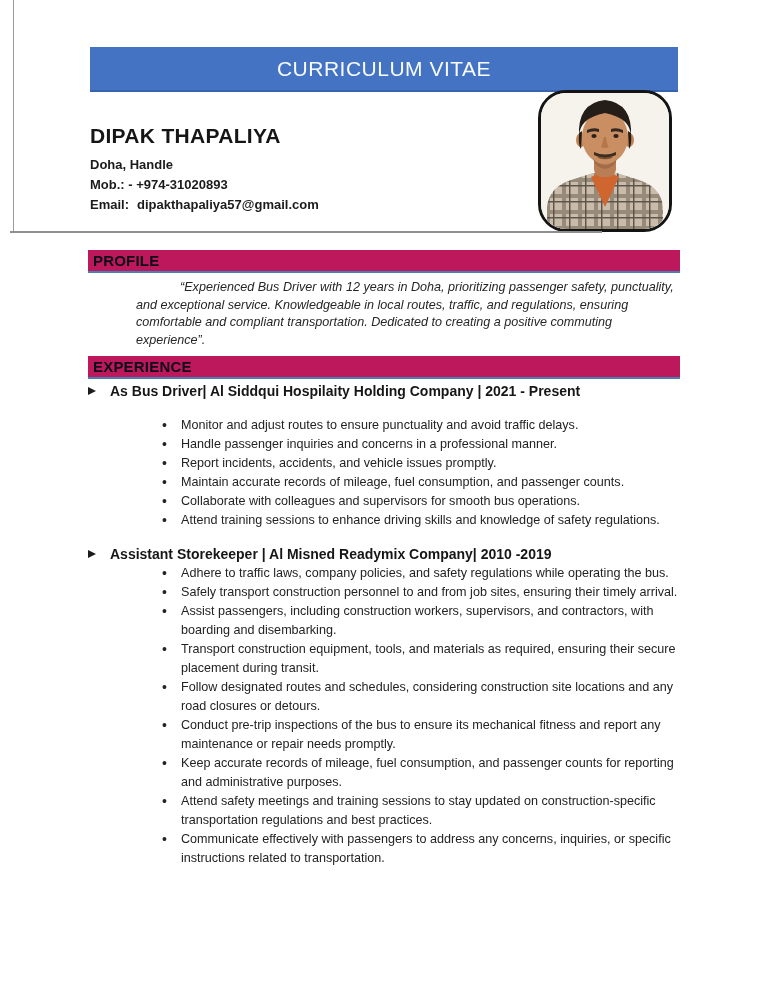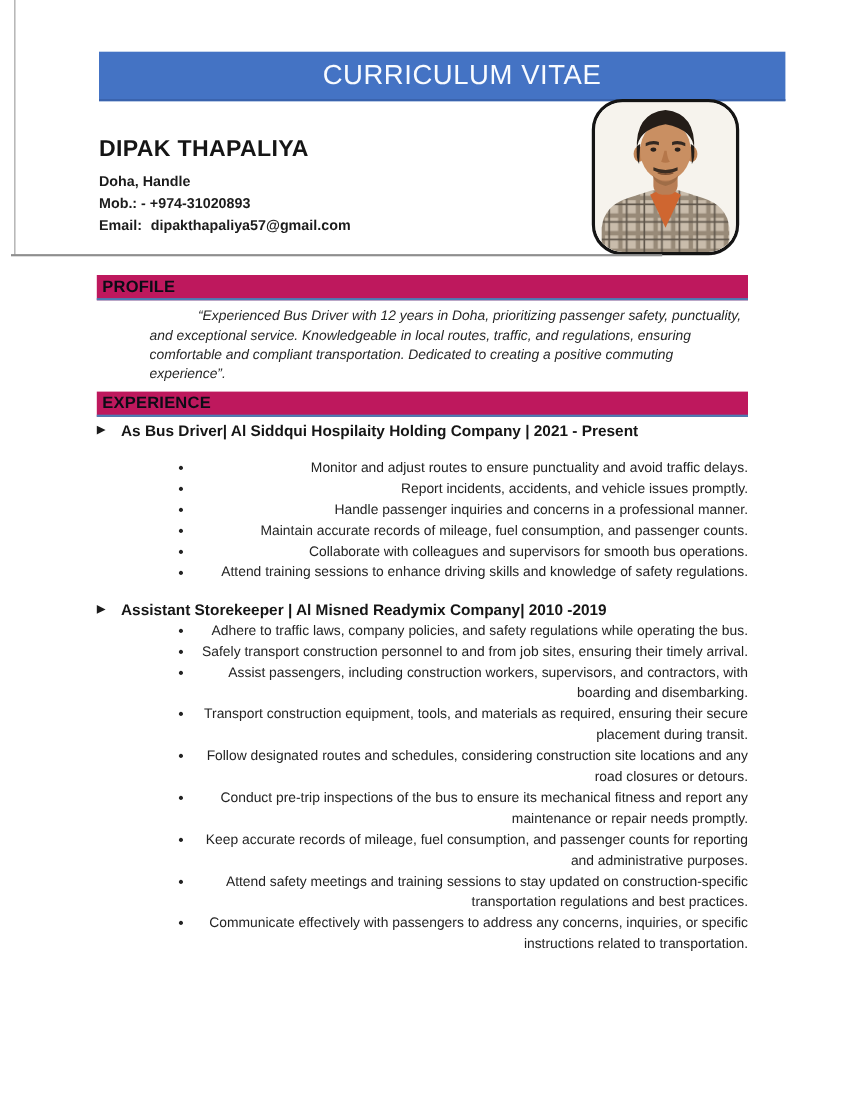--- a/index.html
+++ b/index.html
@@ -7,21 +7,21 @@
     width:768px;height:994px;position:relative;background:#ffffff;
     font-family:"Liberation Sans", sans-serif;color:#1f1f1f;overflow:hidden;
   }
   .v-line{position:absolute;left:13px;top:0;width:1px;height:232px;background:#9a9a9a;}
   .h-rule{position:absolute;left:10px;top:231px;width:592px;height:2px;background:#8f8f8f;}
 
   .top-banner{
     position:absolute;left:90px;top:47px;width:588px;height:43px;
     background:#4473c4;border-bottom:2px solid #3a63ad;
     display:flex;align-items:center;justify-content:center;
-    color:#f8fbff;font-size:25px;letter-spacing:.5px;padding-left:36px;
+    color:#f8fbff;font-size:21px;letter-spacing:.5px;
   }
 
   .contact{position:absolute;left:90px;top:124px;}
   .contact .name{font-size:21px;font-weight:bold;color:#151515;letter-spacing:.3px;margin-bottom:7px;}
   .contact .line{font-size:13px;font-weight:bold;line-height:20px;color:#1b1b1b;}
   .contact .email-row{display:flex;}
   .contact .email-label{min-width:47px;}
 
   .photo-frame{
     position:absolute;left:538px;top:90px;width:128px;height:136px;
@@ -43,21 +43,21 @@
   .job{margin-top:4px;}
   .job + .job{margin-top:16px;}
   .job-title{display:flex;align-items:center;font-weight:bold;font-size:14px;color:#161616;}
   .arrow-icon{
     width:0;height:0;border-left:8px solid #1c1c1c;
     border-top:4.5px solid transparent;border-bottom:4.5px solid transparent;
     margin-right:14px;flex:none;
   }
   ul.bullets{list-style:none;margin:2px 0 0 74px;padding:0;font-size:12.6px;line-height:19px;color:#232323;}
   ul.bullets.gap-top{margin-top:17px;}
-  ul.bullets li{position:relative;padding-left:19px;text-align:right;}
+  ul.bullets li{position:relative;padding-left:19px;}
   ul.bullets li::before{content:"\2022";position:absolute;left:0;top:0;font-size:14px;}
 </style>
 </head>
 <body>
 
 <div class="v-line"></div>
 
 <div class="top-banner">
   <span>CURRICULUM VITAE</span>
 </div>
@@ -113,22 +113,22 @@
 
   <div class="banner exp-banner">EXPERIENCE</div>
 
   <div class="job">
     <div class="job-title">
       <span class="arrow-icon"></span>
       <span>As Bus Driver| Al Siddqui Hospilaity Holding Company | 2021 - Present</span>
     </div>
     <ul class="bullets gap-top">
       <li>Monitor and adjust routes to ensure punctuality and avoid traffic delays.</li>
+      <li>Handle passenger inquiries and concerns in a professional manner.</li>
       <li>Report incidents, accidents, and vehicle issues promptly.</li>
-      <li>Handle passenger inquiries and concerns in a professional manner.</li>
       <li>Maintain accurate records of mileage, fuel consumption, and passenger counts.</li>
       <li>Collaborate with colleagues and supervisors for smooth bus operations.</li>
       <li>Attend training sessions to enhance driving skills and knowledge of safety regulations.</li>
     </ul>
   </div>
 
   <div class="job">
     <div class="job-title">
       <span class="arrow-icon"></span>
       <span>Assistant Storekeeper | Al Misned Readymix Company| 2010 -2019</span>

